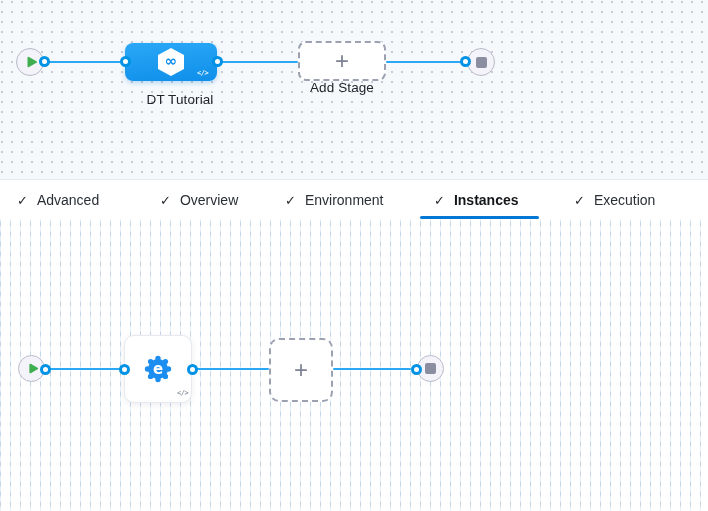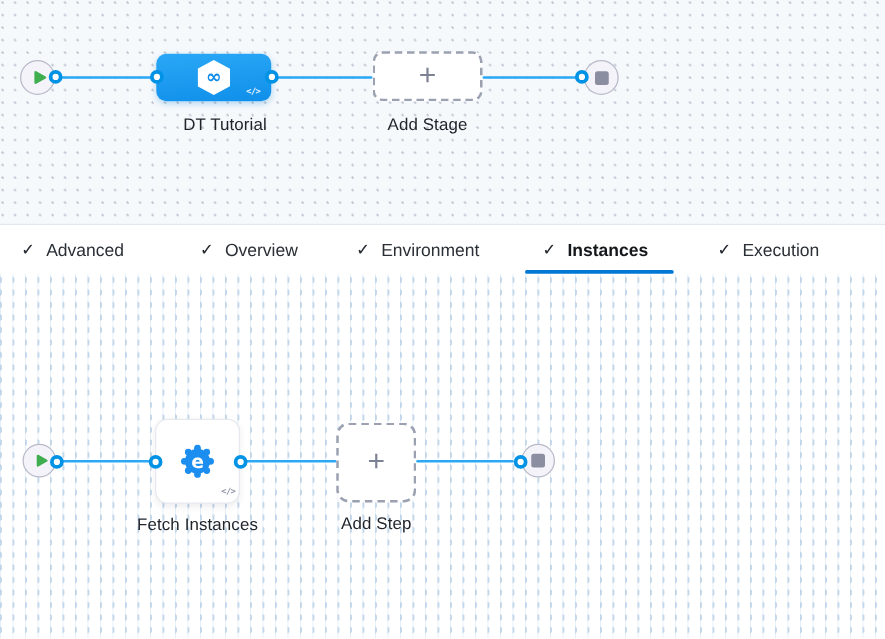--- a/index.html
+++ b/index.html
@@ -67,21 +67,21 @@
     display:flex; align-items:center; justify-content:center;
   }
   .infinity { font-family:"DejaVu Sans",sans-serif; font-size:15px; font-weight:700; color:#0d8be8; line-height:1; padding-bottom:1px; }
   .code-stage { left:197px; top:69px; color:rgba(255,255,255,.92); }
   .edge-t2    { left:218px; top:60.5px; width:80px; }
   .add-stage  { left:298px; top:41px; width:88px; height:40px; border-radius:8px; }
   .edge-t3    { left:386px; top:60.5px; width:76px; }
   .port-stop-top { left:460px; top:56px; }
   .stop-top   { left:467px; top:48px; }
   .label-stage { left:110px; top:92px; }
-  .label-add-stage { left:272px; top:92px; font-weight:400; }
+  .label-add-stage { left:272px; top:80px; font-weight:400; }
 
   
   .tabbar {
     position:absolute; left:0; top:179px; width:708px; height:40px;
     background:#fff; border-top:1px solid #e3e8ee; z-index:8;
   }
   .tab {
     position:absolute; top:0; height:40px; display:flex; align-items:center; gap:9px;
     font-size:14px; color:#2a2f35; cursor:pointer;
   }
@@ -217,17 +217,15 @@
 
     <div class="add-box add-step">
       <span class="plus">+</span>
     </div>
     <div class="edge edge-b3"></div>
     <span class="port port-stop-bottom"></span>
     <div class="round-btn stop-bottom" style="width:27px;height:27px;">
       <span class="stop-square"></span>
     </div>
 
-    <div class="node-label label-step">Fetch Instances</div>
-    <div class="node-label label-add-step">Add Step</div>
   </div>
 
 </div>
 
 </body></html>

